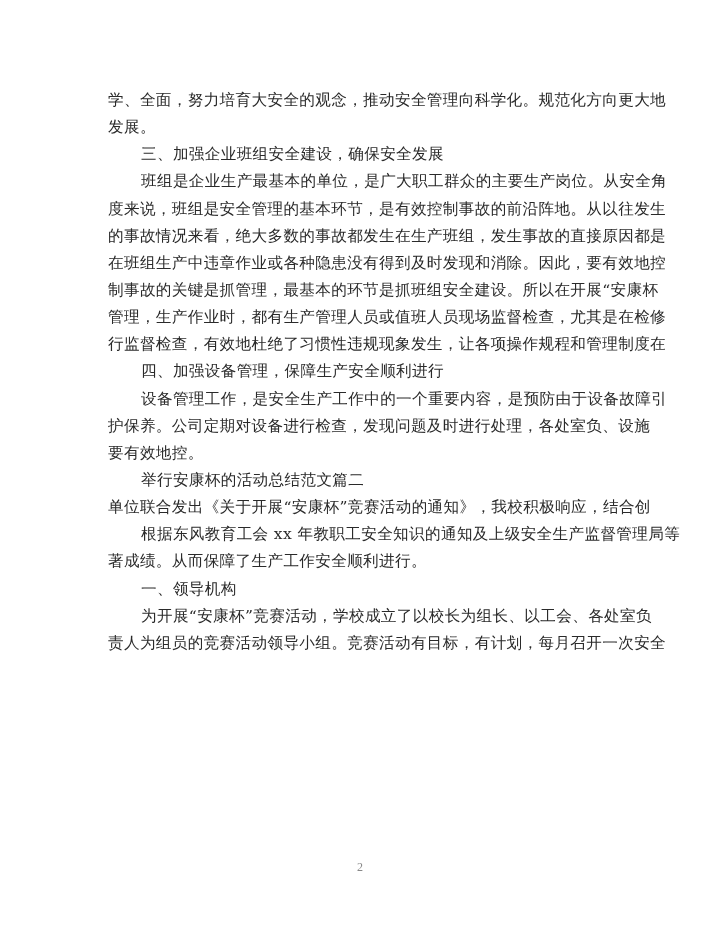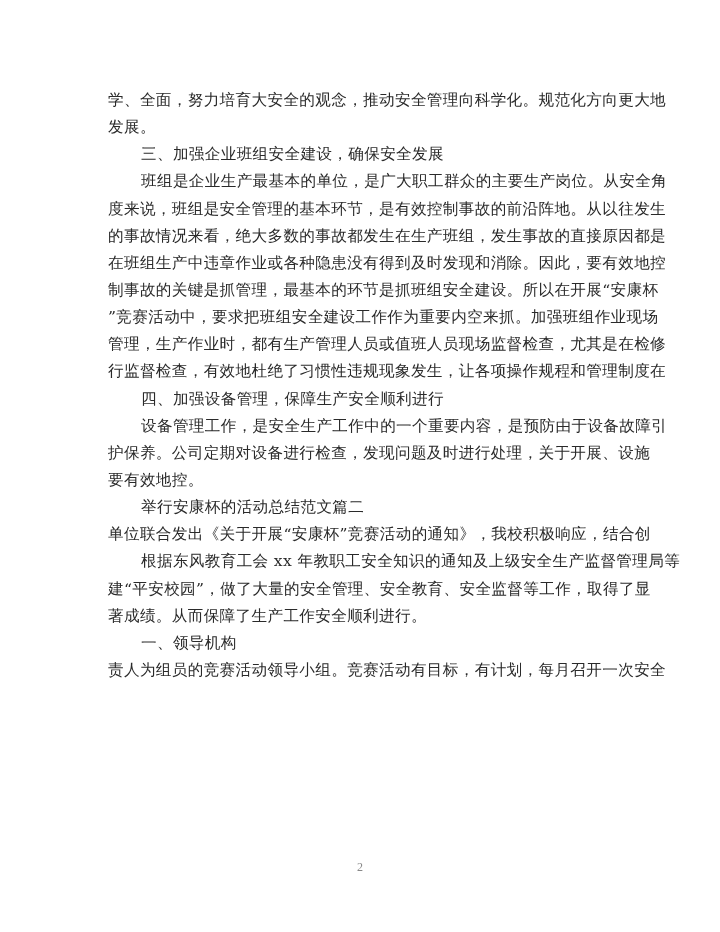--- a/index.html
+++ b/index.html
@@ -57,29 +57,28 @@
 <div class="page">
   <div class="content">
     <span class="line">学、全面，努力培育大安全的观念，推动安全管理向科学化。规范化方向更大地</span>
     <span class="line">发展。</span>
     <span class="line indent">三、加强企业班组安全建设，确保安全发展</span>
     <span class="line indent">班组是企业生产最基本的单位，是广大职工群众的主要生产岗位。从安全角</span>
     <span class="line">度来说，班组是安全管理的基本环节，是有效控制事故的前沿阵地。从以往发生</span>
     <span class="line">的事故情况来看，绝大多数的事故都发生在生产班组，发生事故的直接原因都是</span>
     <span class="line">在班组生产中违章作业或各种隐患没有得到及时发现和消除。因此，要有效地控</span>
     <span class="line">制事故的关键是抓管理，最基本的环节是抓班组安全建设。所以在开展“安康杯</span>
-    <span class="line">”竞赛活动中，要求把班组安全建设工作作为重要内空来抓。加强班组作业现场</span>
     <span class="line">管理，生产作业时，都有生产管理人员或值班人员现场监督检查，尤其是在检修</span>
     <span class="line">行监督检查，有效地杜绝了习惯性违规现象发生，让各项操作规程和管理制度在</span>
     <span class="line indent">四、加强设备管理，保障生产安全顺利进行</span>
     <span class="line indent">设备管理工作，是安全生产工作中的一个重要内容，是预防由于设备故障引</span>
-    <span class="line">护保养。公司定期对设备进行检查，发现问题及时进行处理，关于开展、设施</span>
+    <span class="line">护保养。公司定期对设备进行检查，发现问题及时进行处理，各处室负、设施</span>
     <span class="line">要有效地控。</span>
     <span class="line indent">举行安康杯的活动总结范文篇二</span>
     <span class="line">单位联合发出《关于开展“安康杯”竞赛活动的通知》，我校积极响应，结合创</span>
     <span class="line indent">根据东风教育工会 xx 年教职工安全知识的通知及上级安全生产监督管理局等</span>
-    <span class="line">建“平安校园”，做了大量的安全管理、安全教育、安全监督等工作，取得了显</span>
     <span class="line">著成绩。从而保障了生产工作安全顺利进行。</span>
     <span class="line indent">一、领导机构</span>
+    <span class="line indent">为开展“安康杯”竞赛活动，学校成立了以校长为组长、以工会、各处室负</span>
     <span class="line">责人为组员的竞赛活动领导小组。竞赛活动有目标，有计划，每月召开一次安全</span>
   </div>
   <div class="page-number">2</div>
 </div>
 
 </body></html>

